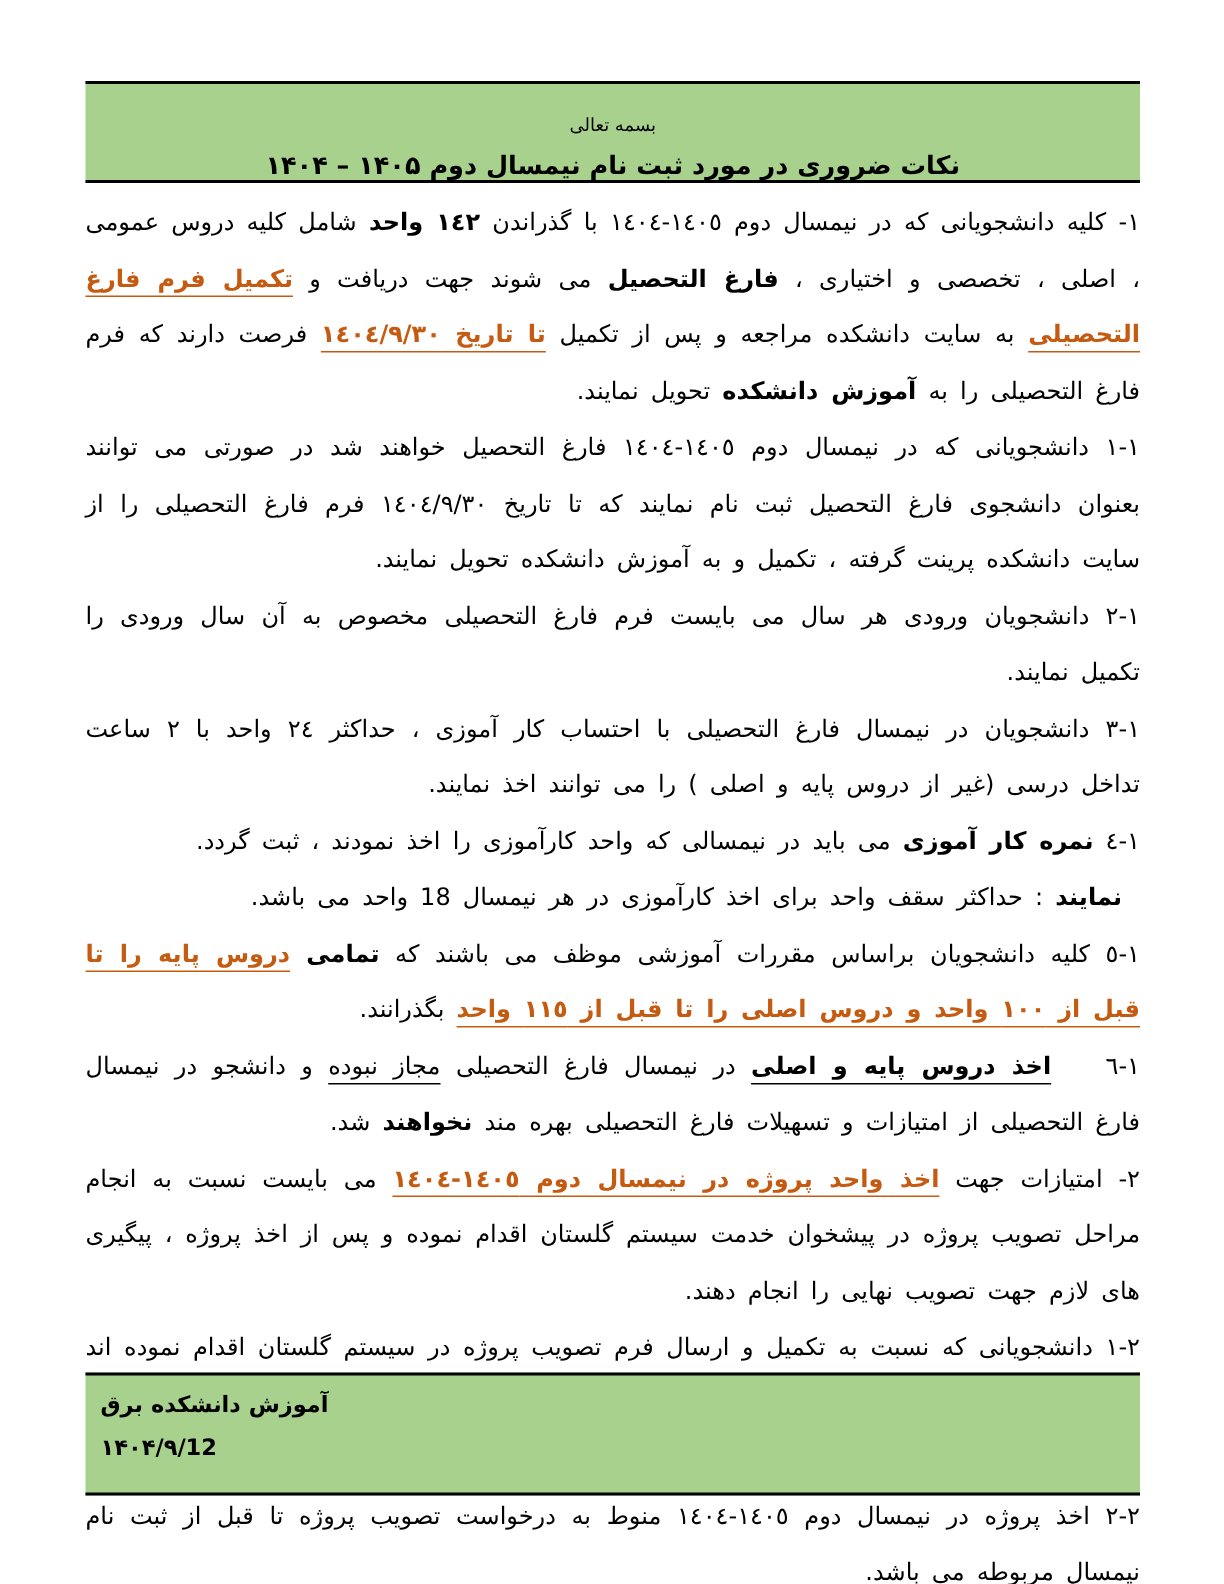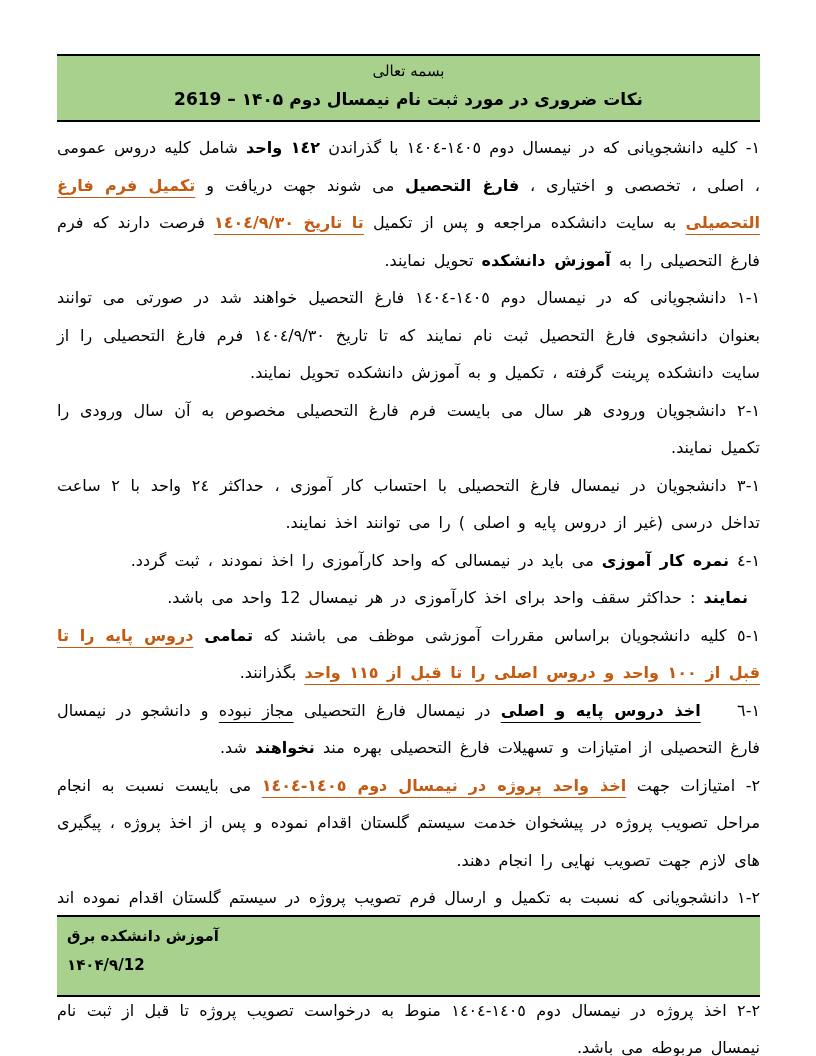--- a/index.html
+++ b/index.html
@@ -22,21 +22,21 @@
     background:var(--green);
     border-top:2px solid #000;
     border-bottom:2px solid #000;
     box-sizing:border-box;
   }
   .header-banner{
     top:54px;height:68px;
     text-align:center;
   }
   .bismillah{
-    font-size:15px;line-height:26px;margin-top:2px;
+    font-size:12px;line-height:26px;margin-top:14px;
     font-family:"DejaVu Serif",serif;
   }
   .doc-title{
     font-size:17px;font-weight:bold;line-height:30px;
     letter-spacing:.2px;
   }
   .content{
     position:absolute;top:129px;left:57px;right:56px;
     text-align:justify;
     font-size:16px;line-height:37.5px;
@@ -63,30 +63,30 @@
   }
   .footer-line{white-space:nowrap;}
 </style>
 </head>
 <body>
 
 <div class="page">
 
   <div class="banner header-banner">
     <div class="bismillah">بسمه تعالی</div>
-    <div class="doc-title">نکات ضروری در مورد ثبت نام نیمسال دوم ۱۴۰۵ – 2619</div>
+    <div class="doc-title">نکات ضروری در مورد ثبت نام نیمسال دوم ۱۴۰۵ – ۱۴۰۴</div>
   </div>
 
   <div class="content">
       <p class="item"><span class="num">-١</span> <span class="sg-n">کلیه دانشجویانی که در نیمسال دوم ١٤٠٥-١٤٠٤ با گذراندن </span><span class="sg-b">١٤٢ واحد</span><span class="sg-n"> شامل کلیه دروس عمومی ، اصلی ، تخصصی و اختیاری ، </span><span class="sg-b">فارغ التحصیل</span><span class="sg-n"> می شوند جهت دریافت و </span><span class="sg-o">تکمیل فرم فارغ التحصیلی</span><span class="sg-n"> به سایت دانشکده مراجعه و پس از تکمیل </span><span class="sg-o">تا تاریخ ١٤٠٤/٩/٣٠</span><span class="sg-n"> فرصت دارند که فرم فارغ التحصیلی را به </span><span class="sg-b">آموزش دانشکده</span><span class="sg-n"> تحویل نمایند.</span></p>
       <p class="item"><span class="num">١-١</span> <span class="sg-n">دانشجویانی که در نیمسال دوم ١٤٠٥-١٤٠٤ فارغ التحصیل خواهند شد در صورتی می توانند بعنوان دانشجوی فارغ التحصیل ثبت نام نمایند که تا تاریخ ١٤٠٤/٩/٣٠ فرم فارغ التحصیلی را از سایت دانشکده پرینت گرفته ، تکمیل و به آموزش دانشکده تحویل نمایند.</span></p>
       <p class="item"><span class="num">٢-١</span> <span class="sg-n">دانشجویان ورودی هر سال می بایست فرم فارغ التحصیلی مخصوص به آن سال ورودی را تکمیل نمایند.</span></p>
       <p class="item"><span class="num">٣-١</span> <span class="sg-n">دانشجویان در نیمسال فارغ التحصیلی با احتساب کار آموزی ، حداکثر ٢٤ واحد با ٢ ساعت تداخل درسی (غیر از دروس پایه و اصلی ) را می توانند اخذ نمایند.</span></p>
       <p class="item"><span class="num">٤-١</span> <span class="sg-b">نمره کار آموزی</span><span class="sg-n"> می باید در نیمسالی که واحد کارآموزی را اخذ نمودند ، ثبت گردد.</span></p>
-      <p class="item indent"><span class="sg-b">نمایند</span><span class="sg-n"> : حداکثر سقف واحد برای اخذ کارآموزی در هر نیمسال 12 واحد می باشد.</span></p>
+      <p class="item indent"><span class="sg-b">نمایند</span><span class="sg-n"> : حداکثر سقف واحد برای اخذ کارآموزی در هر نیمسال 18 واحد می باشد.</span></p>
       <p class="item"><span class="num">٥-١</span> <span class="sg-n">کلیه دانشجویان براساس مقررات آموزشی موظف می باشند که </span><span class="sg-b">تمامی </span><span class="sg-o">دروس پایه را تا قبل از ١٠٠ واحد و دروس اصلی را تا قبل از ١١٥ واحد</span><span class="sg-n"> بگذرانند.</span></p>
       <p class="item"><span class="num">٦-١</span> <span class="gap" style="width: 26px;"></span><span class="sg-bu">اخذ دروس پایه و اصلی</span><span class="sg-n"> در نیمسال فارغ التحصیلی </span><span class="sg-u">مجاز نبوده</span><span class="sg-n"> و دانشجو در نیمسال فارغ التحصیلی از امتیازات و تسهیلات فارغ التحصیلی بهره مند </span><span class="sg-b">نخواهند</span><span class="sg-n"> شد.</span></p>
       <p class="item"><span class="num">-٢</span> <span class="sg-n">امتیازات جهت </span><span class="sg-o">اخذ واحد پروژه در نیمسال دوم ١٤٠٥-١٤٠٤</span><span class="sg-n"> می بایست نسبت به انجام مراحل تصویب پروژه در پیشخوان خدمت سیستم گلستان اقدام نموده و پس از اخذ پروژه ، پیگیری های لازم جهت تصویب نهایی را انجام دهند.</span></p>
       <p class="item"><span class="num">١-٢</span> <span class="sg-n">دانشجویانی که نسبت به تکمیل و ارسال فرم تصویب پروژه در سیستم گلستان اقدام نموده اند پس از اخذ پروژه می باید </span><span class="sg-ou">حداکثر تا ٢ هفته</span><span class="sg-n"> ، به سایت گلستان مراجعه نموده تا از تایید نهایی پروپزال خود اطمینان حاصل نمایند.</span></p>
       <p class="item"><span class="num">٢-٢</span> <span class="sg-n">اخذ پروژه در نیمسال دوم ١٤٠٥-١٤٠٤ منوط به درخواست تصویب پروژه تا قبل از ثبت نام نیمسال مربوطه می باشد.</span></p>
     </div>
 
   <div class="banner footer-banner">
     <div class="footer-line">آموزش دانشکده برق</div>
     <div class="footer-line">۱۴۰۴/۹/12</div>

